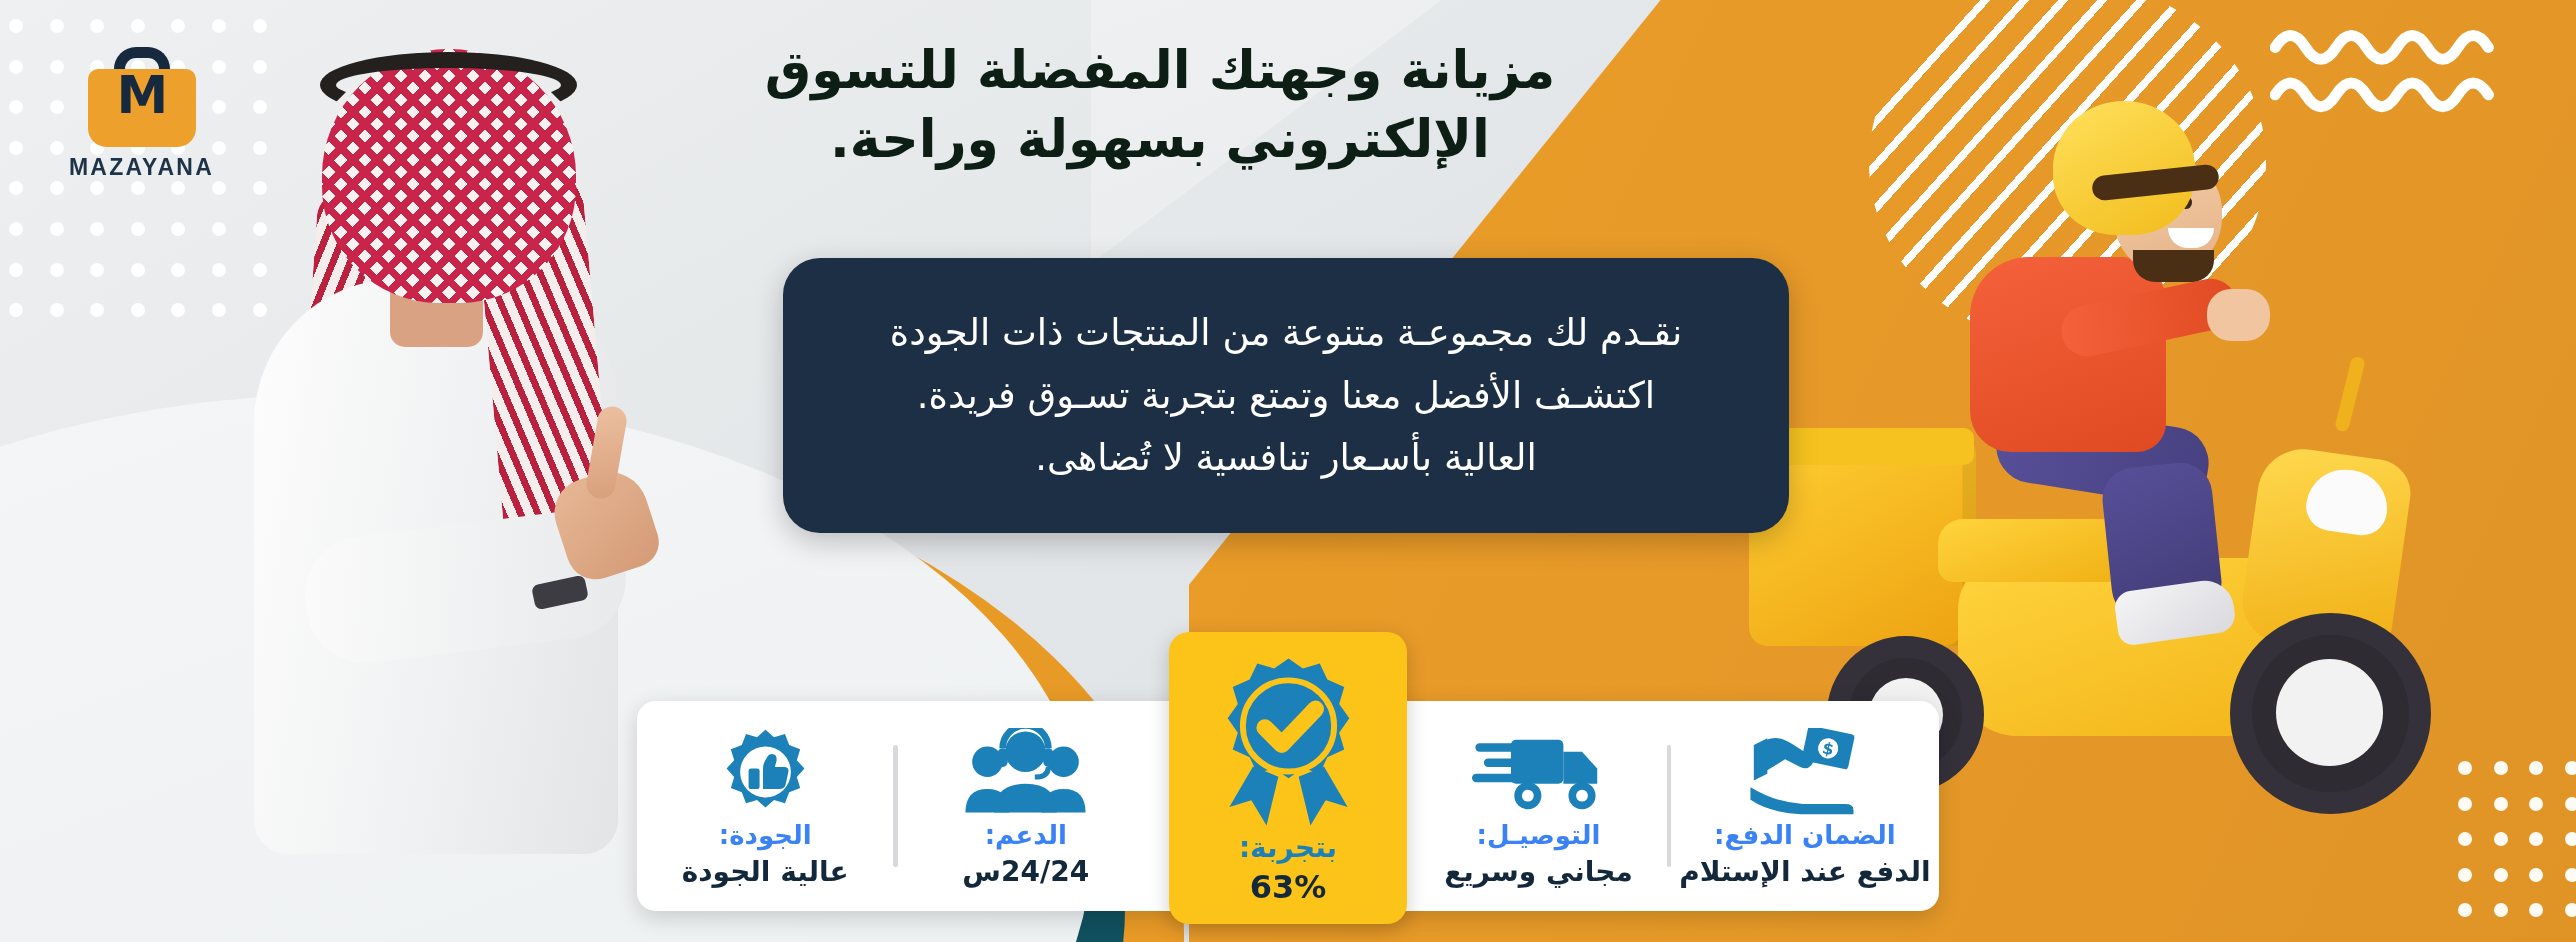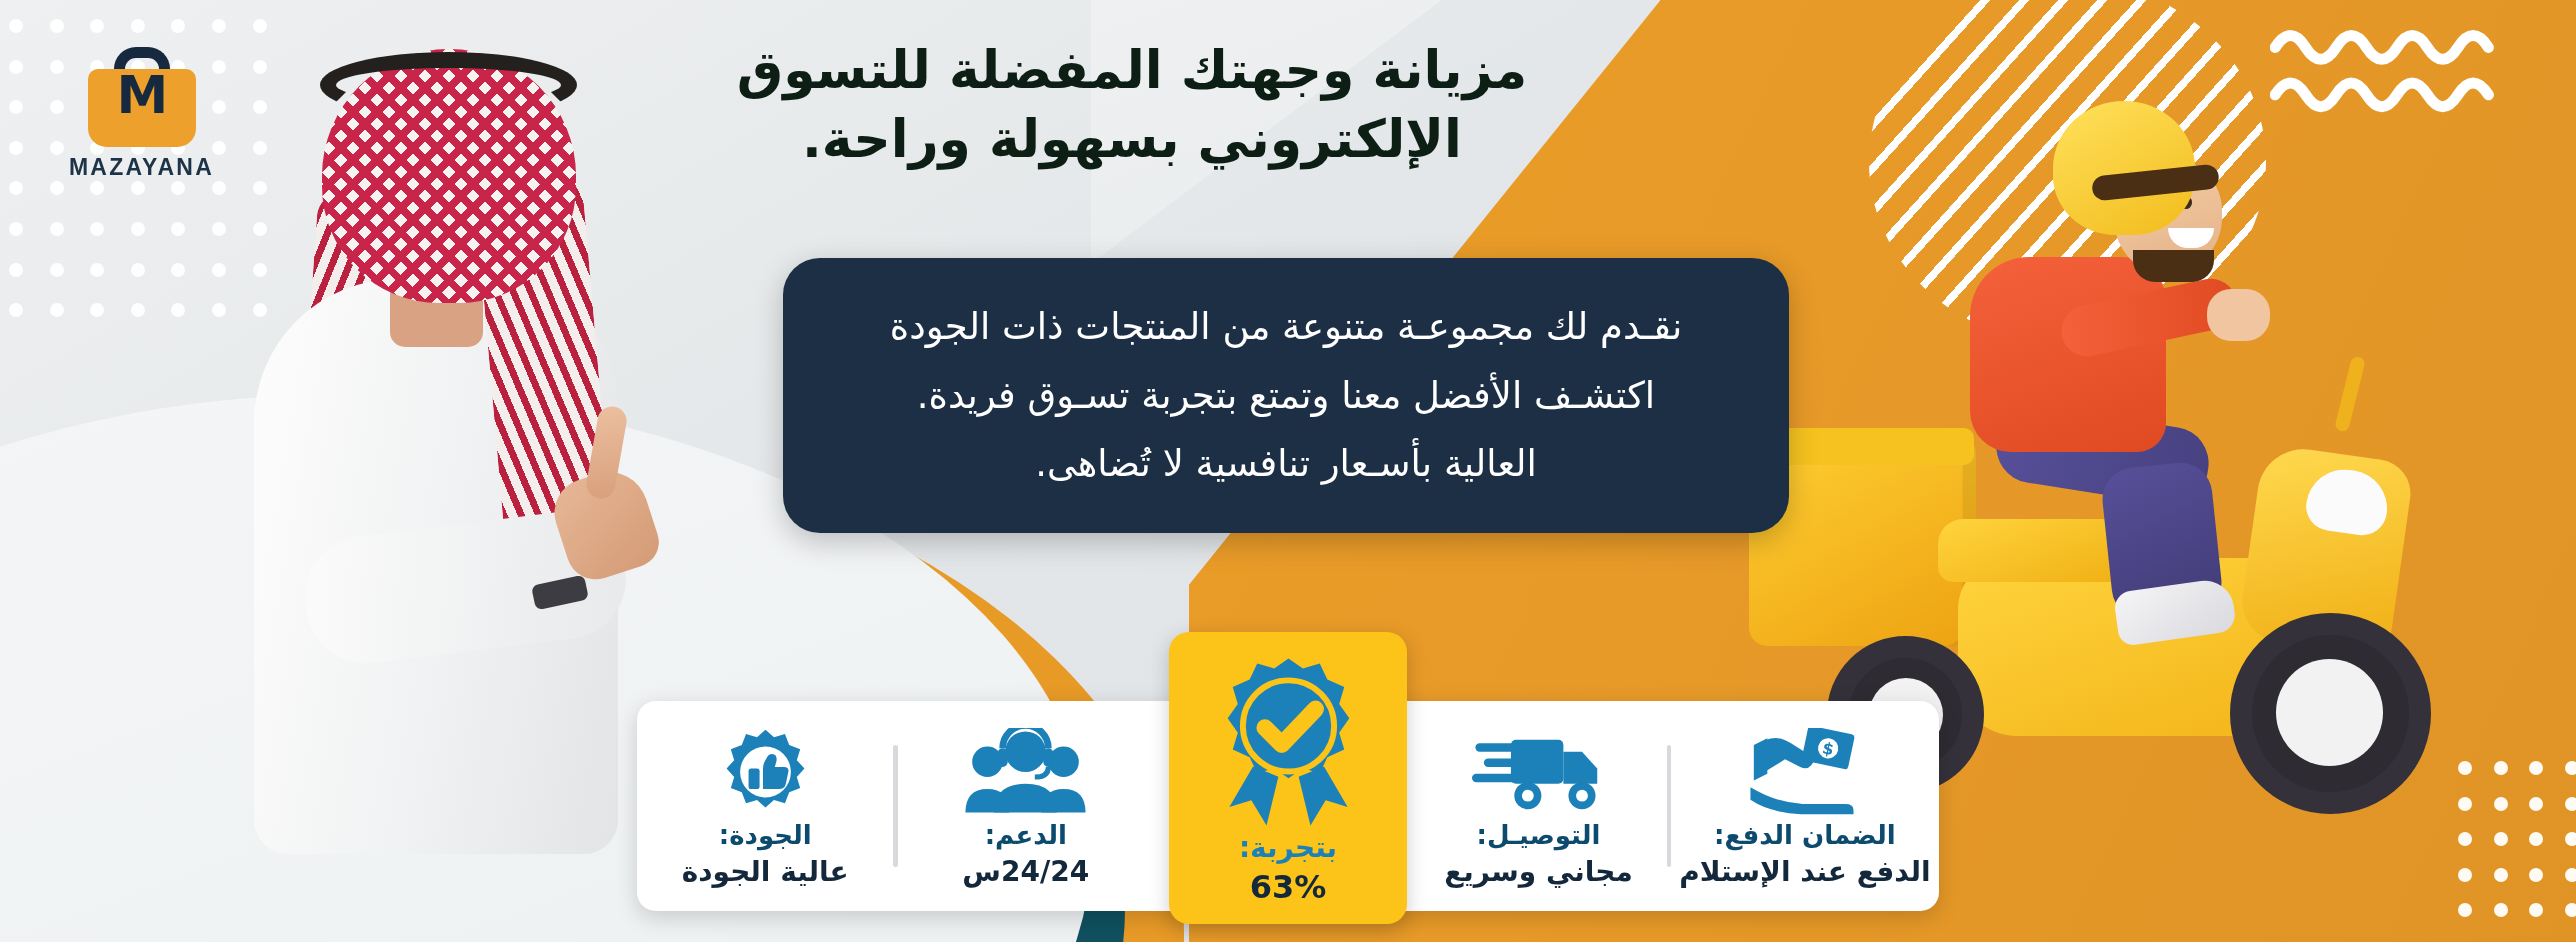--- a/index.html
+++ b/index.html
@@ -92,31 +92,31 @@
   .p-hand { position:absolute; left:364px; top:474px; width:93px; height:101px;
             background:linear-gradient(150deg,#e7b896,#d49a76); border-radius:34px 39px 25px 29px;
             transform:rotate(-18deg); }
   .p-finger{position:absolute; left:397px; top:406px; width:29px; height:93px;
             background:linear-gradient(160deg,#ecc0a0,#d89f7b); border-radius:15px;
             transform:rotate(10deg); }
   .p-watch{ position:absolute; left:338px; top:580px; width:54px; height:25px;
             background:#3c3c42; border-radius:6.8px; transform:rotate(-12deg); }
 
   
-  .headline { position:absolute; right:996px; top:36px; width:896px;
+  .headline { position:absolute; right:968px; top:36px; width:896px;
               text-align:center; color:#0d1f14;
               font:700 52px/1.32 "DejaVu Sans",sans-serif; direction:rtl; }
   .headline div { white-space:nowrap; }
 
   
   .msgbox { position:absolute; right:787px; top:258px; width:1006px; height:275px;
             background:#1d2f44; border-radius:37px;
             box-shadow:0 8.5px 29px rgba(0,0,0,.22);
             display:flex; flex-direction:column; justify-content:center;
-            align-items:center; gap:11px; padding:0 46px; }
+            align-items:center; gap:5px; padding:0 46px; }
   .msgbox p { color:#ffffff; font:400 37px/1.55 "DejaVu Sans",sans-serif;
               direction:rtl; white-space:nowrap; }
 
   
   .stripe-circle { position:absolute; right:310px; top:-20px; width:397px; height:364px;
             border-radius:50%; overflow:hidden;
             background:repeating-linear-gradient(-48deg,#ffffff 0 7.6px,transparent 7.6px 29px); }
   .waves { position:absolute; right:52px; top:17px; width:254px; height:110px; }
 
   .scooter { position:absolute; right:93px; top:110px; width:710px; height:719px; }
@@ -177,21 +177,21 @@
   
   .features { position:absolute; left:50%; transform:translateX(-50%);
               bottom:32px; width:1302px; height:210px;
               background:#ffffff; border-radius:18.6px;
               box-shadow:0 6.8px 22px rgba(0,0,0,.16);
               display:flex; align-items:stretch; direction:rtl; }
   .feature  { flex:1; display:flex; flex-direction:column; align-items:center;
               justify-content:center; gap:5px; padding:15px 8.5px 13.5px; position:relative; }
   .divider  { width:4.2px; background:#d9d9dd; border-radius:2.5px; margin:44px 0; }
   .f-icon   { height:91px; display:flex; align-items:flex-end; justify-content:center; }
-  .f-title  { font:700 26px/1.15 "DejaVu Sans",sans-serif; color:#0c4a6e;
+  .f-title  { font:700 26px/1.15 "DejaVu Sans",sans-serif; color:#3b82f6;
               direction:rtl; letter-spacing:0.8px; white-space:nowrap; }
   .f-sub    { font:700 28px/1.2 "DejaVu Sans",sans-serif; color:#14283c;
               direction:rtl; white-space:nowrap; }
 
   
   .badge { position:absolute; left:50%; transform:translateX(-50%);
            bottom:18.6px; width:238px; height:292px;
            background:#fcc318; border-radius:20px;
            display:flex; flex-direction:column; align-items:center;
            justify-content:flex-start; padding-top:18.6px; gap:3.4px;

